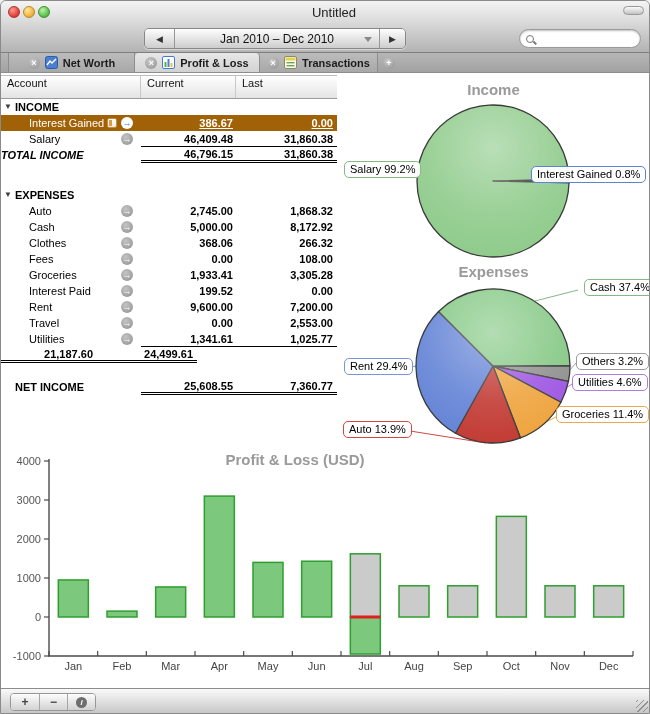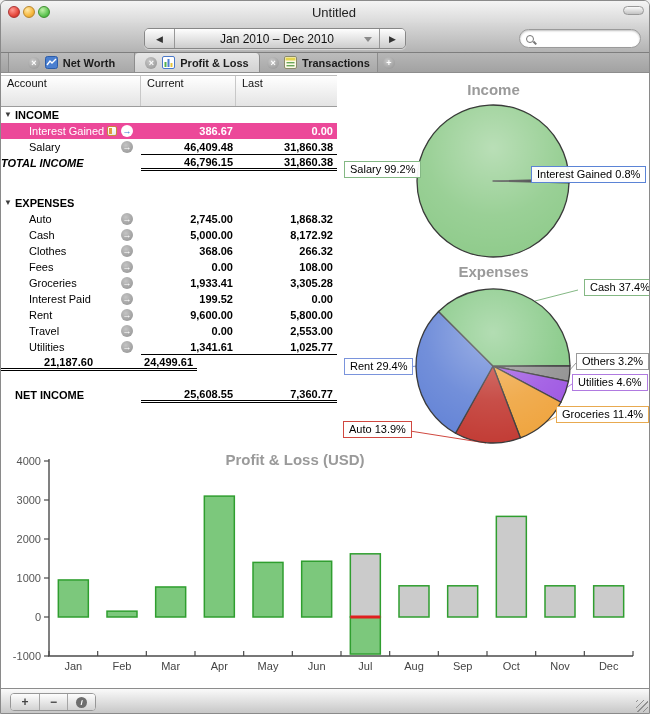--- a/index.html
+++ b/index.html
@@ -51,33 +51,33 @@
   .tab:first-child{border-left:1px solid #8d8d8d;margin-left:7px;}
   .tab.active{background:linear-gradient(#e7e7e7,#d2d2d2);border-radius:4px 4px 0 0;}
   .tab-nw{width:127px}.tab-pl{width:125px}.tab-tr{width:118px}
   .closecircle,.pluscircle{width:12px;height:12px;border-radius:50%;flex:0 0 12px;
     background:radial-gradient(circle at 40% 35%,#c9c9c9,#8f8f8f);
     color:#fff;font-size:9px;font-weight:bold;line-height:12px;text-align:center;}
   .addtab{display:flex;align-items:center;padding-left:5px;}
   .tabicon{width:13px;height:13px;flex:0 0 13px;}
   
   .ptable{position:absolute;left:0;top:74px;width:336px;font-size:11px;color:#000;}
-  .thead{display:flex;height:32px;background:linear-gradient(#ffffff,#e4e4e4);
+  .thead{display:flex;height:24px;background:linear-gradient(#ffffff,#e4e4e4);
     border-top:1px solid #bdbdbd;border-bottom:1px solid #9c9c9c;align-items:center;}
   .th{padding-left:6px;color:#111;}
   .th1{width:140px;border-right:1px solid #c8c8c8;height:100%;line-height:15px;}
   .th2{width:95px;border-right:1px solid #c8c8c8;height:100%;line-height:15px;}
   .th3{width:101px;height:100%;line-height:15px;}
   .trow{display:flex;height:16px;align-items:center;}
-  .trow.sel{background:#ec4899;color:#fff;}
+  .trow.sel{background:#a16207;color:#fff;}
   .cell{height:100%;display:flex;align-items:center;}
   .cname{width:140px;position:relative;}
   .ccur{width:95px;justify-content:flex-end;padding-right:3px;font-weight:bold;}
   .clast{width:101px;justify-content:flex-end;padding-right:4px;font-weight:bold;}
-  .trow.sel .ccur,.trow.sel .clast{color:#fff;}
+  .trow.sel .ccur,.trow.sel .clast{color:#fff;text-decoration:underline;}
   .ul{box-shadow:inset 0 -1px 0 #000;}
   .dul{border-bottom:3px double #000;height:15px !important;}
   .tri{position:absolute;left:3px;top:3px;font-size:8px;color:#3c3c3c;}
   .sectionrow .cname{font-weight:bold;padding-left:14px;}
   .accountrow .cname{padding-left:28px;}
   .totalrow .cname{font-weight:bold;font-style:italic;}
   .netrow .cname{font-weight:bold;padding-left:14px;}
   .goarrow{position:absolute;left:120px;top:2px;width:12px;height:12px;border-radius:50%;
     background:radial-gradient(circle at 40% 35%,#c4c4c4,#909090);
     color:#fff;font-size:9px;font-weight:bold;line-height:12px;text-align:center;}
@@ -88,21 +88,21 @@
   .spacer24{height:24px;}
   .spacer16{height:16px;}
   
   .pies{position:absolute;left:335px;top:72px;width:315px;height:378px;}
   .pies svg{position:absolute;left:0;top:0;}
   .pietitle{position:absolute;left:0;width:100%;text-align:center;
     font-size:15px;font-weight:bold;color:#9a9a9a;}
   .pt-income{top:8px;}
   .pt-expenses{top:190px;}
   .plabel{position:absolute;background:rgba(255,255,255,.95);border:1px solid #888;
-    border-radius:0;padding:1px 5px 2px 5px;font-size:11px;color:#000;white-space:nowrap;}
+    border-radius:5px;padding:1px 5px 2px 5px;font-size:11px;color:#000;white-space:nowrap;}
   
   .barchart{position:absolute;left:0;top:446px;width:650px;height:240px;}
   .bctitle{position:absolute;left:0;top:450px;width:588px;text-align:center;
     font-size:15px;font-weight:bold;color:#9a9a9a;}
   svg text{font-family:"Liberation Sans",sans-serif;}
   
   .footer{position:absolute;left:0;top:687px;width:650px;height:27px;
     background:linear-gradient(#fafafa,#c3c3c3);border-top:1px solid #8c8c8c;}
   .segctrl{position:absolute;left:9px;top:4px;height:18px;display:flex;
     border:1px solid #979797;border-radius:4px;overflow:hidden;background:#fff;}
@@ -275,21 +275,21 @@
           </div>
           <div class="cell ccur">199.52</div>
           <div class="cell clast">0.00</div>
         </div>
         <div class="trow accountrow">
           <div class="cell cname">
             <span>Rent</span>
             <span class="goarrow">→</span>
           </div>
           <div class="cell ccur">9,600.00</div>
-          <div class="cell clast">5,800.00</div>
+          <div class="cell clast">7,200.00</div>
         </div>
         <div class="trow accountrow">
           <div class="cell cname">
             <span>Travel</span>
             <span class="goarrow">→</span>
           </div>
           <div class="cell ccur">0.00</div>
           <div class="cell clast">2,553.00</div>
         </div>
         <div class="trow accountrow">

